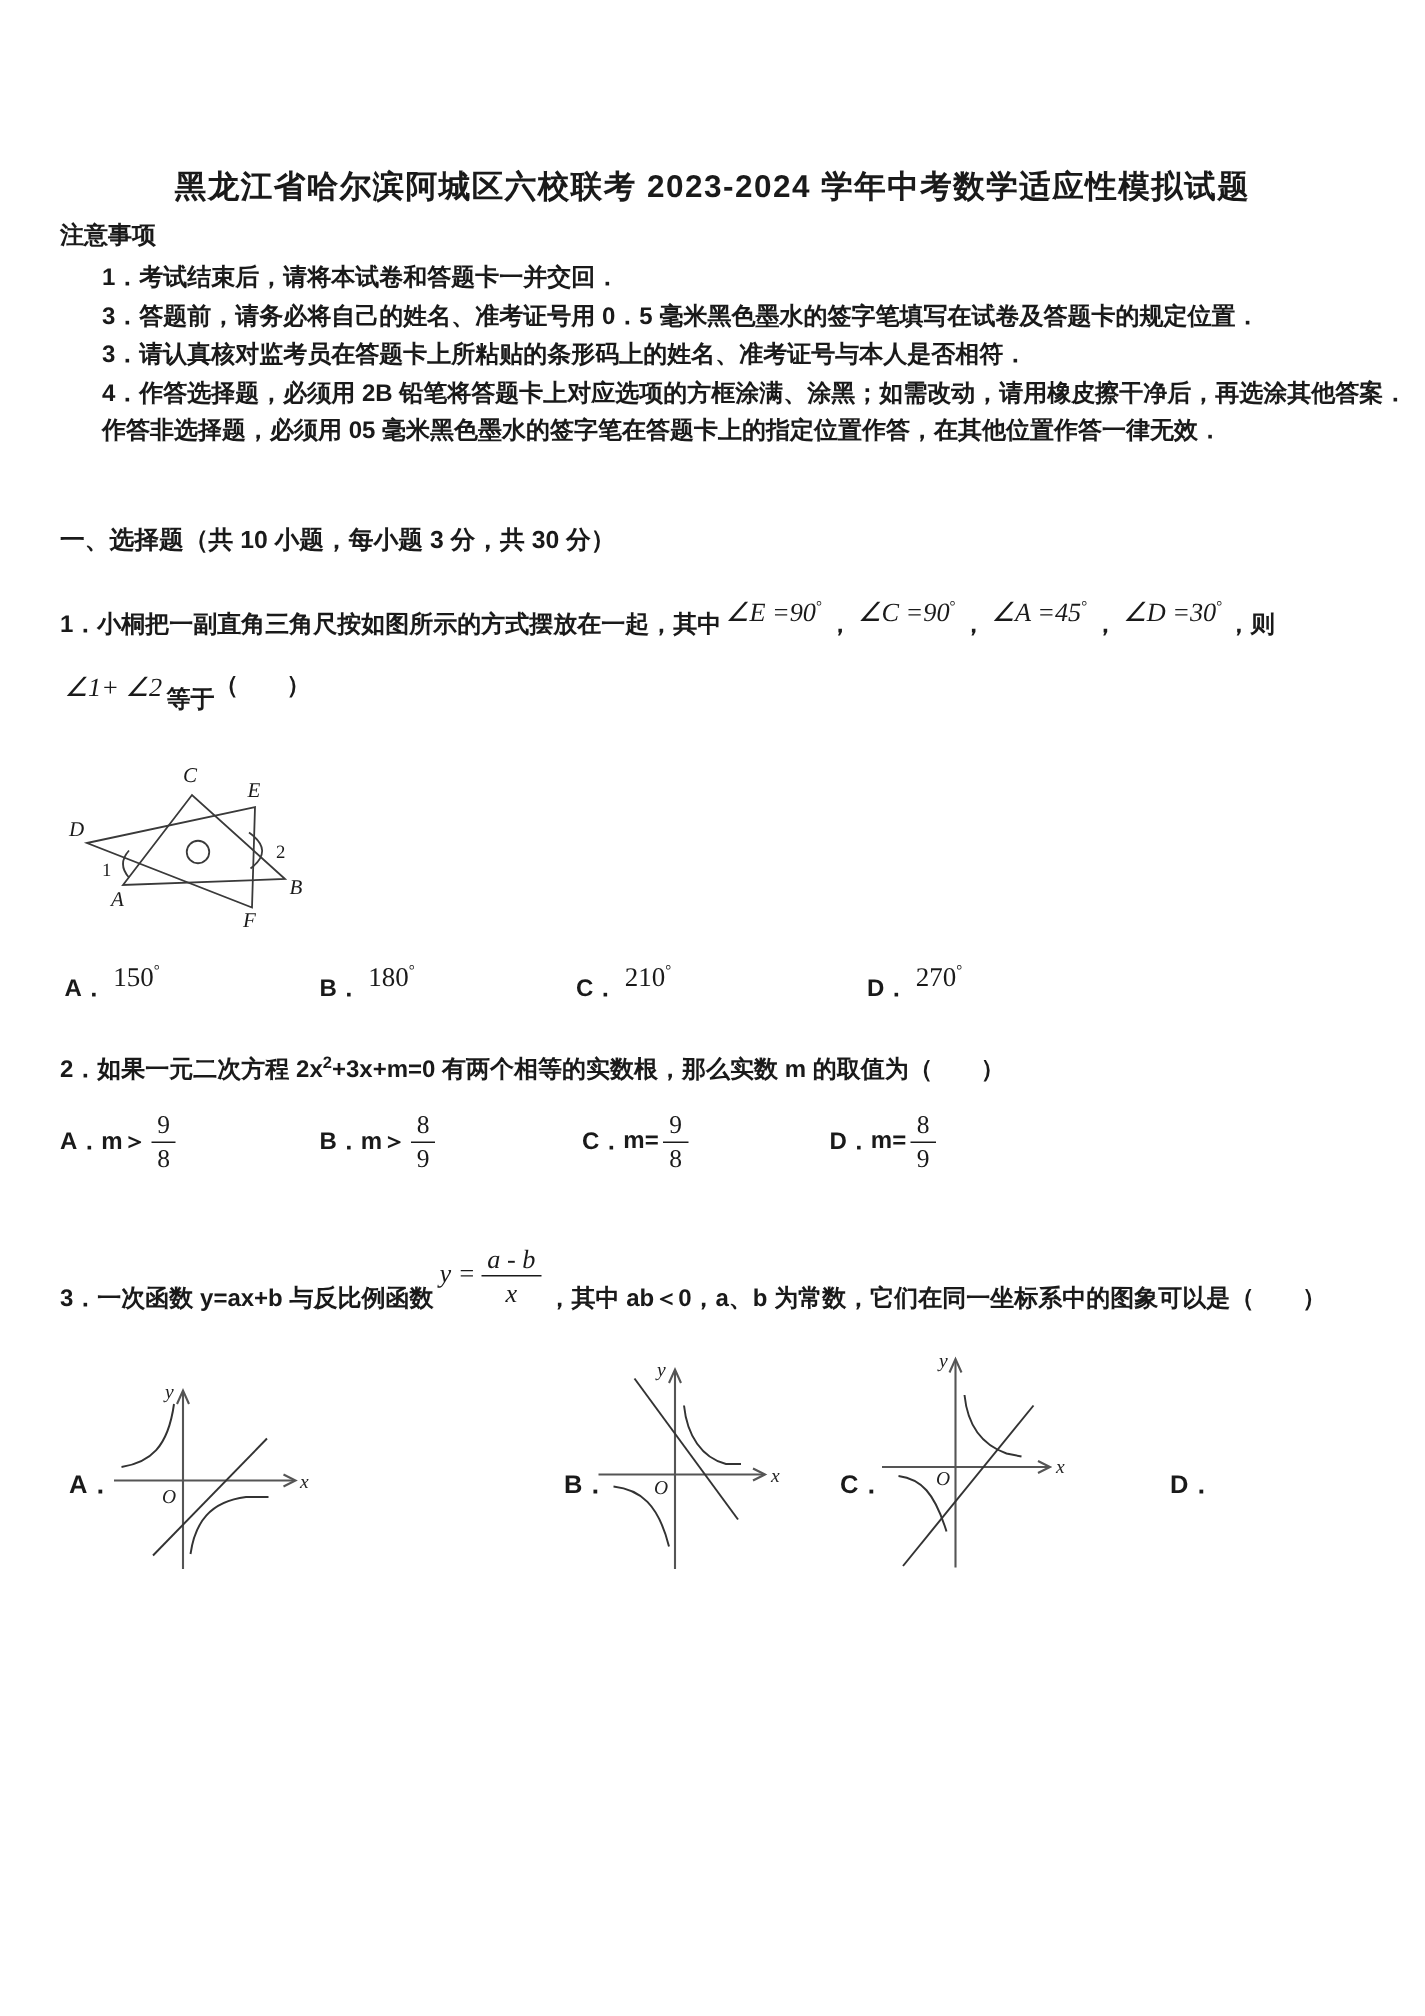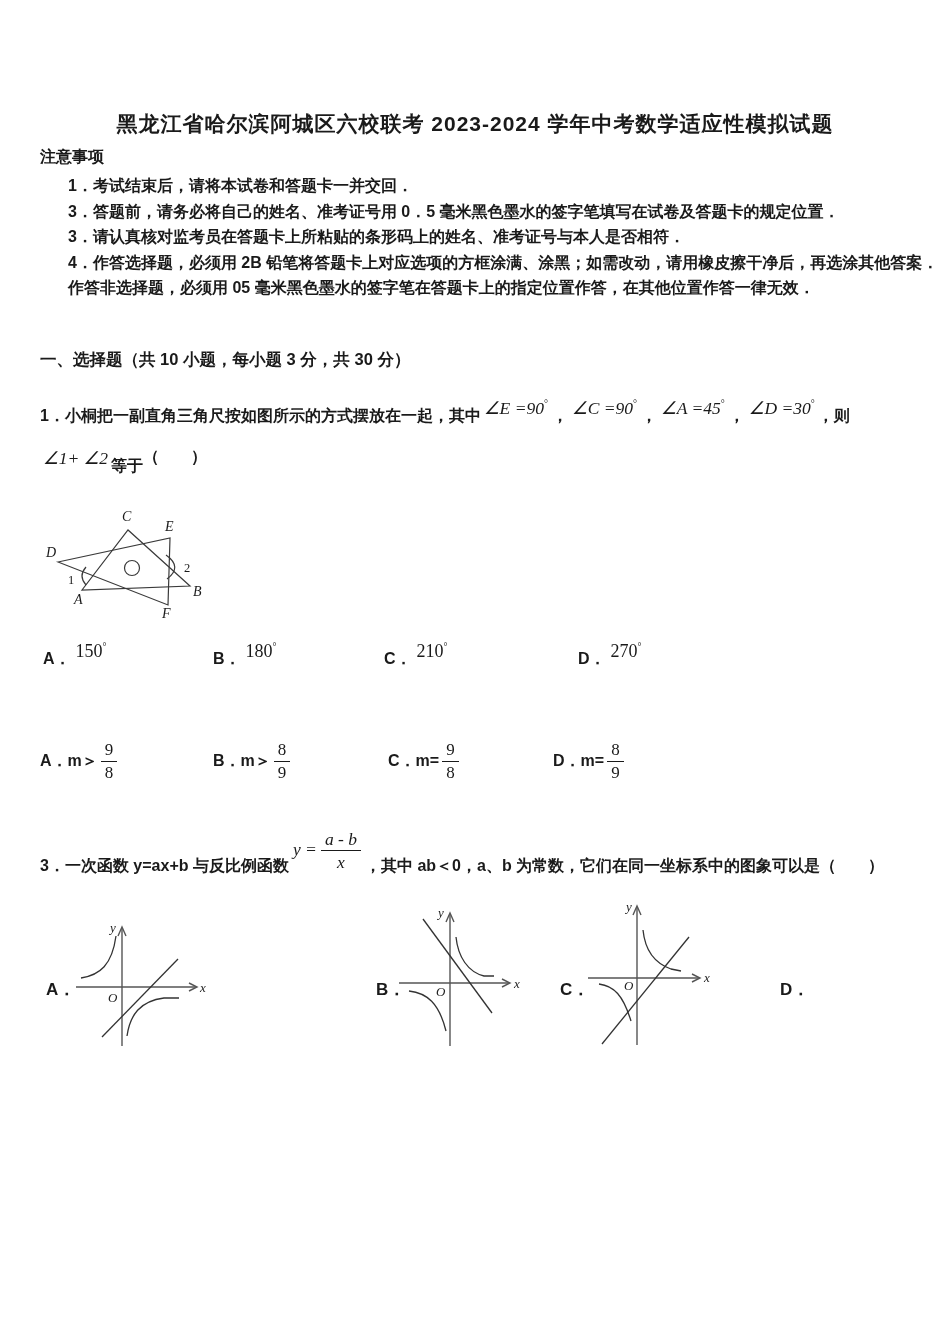--- a/index.html
+++ b/index.html
@@ -109,20 +109,23 @@
     <text x="117" y="118">F</text>
     <text class="n" x="23" y="84">1</text>
     <text class="n" x="139" y="72">2</text>
   </svg>
 
   <div class="opt1 p1"><span>A．</span><span class="oval"><span>150</span><sup class="odeg">°</sup></span></div>
   <div class="opt1 p2"><span>B．</span><span class="oval"><span>180</span><sup class="odeg">°</sup></span></div>
   <div class="opt1 p3"><span>C．</span><span class="oval"><span>210</span><sup class="odeg">°</sup></span></div>
   <div class="opt1 p4"><span>D．</span><span class="oval"><span>270</span><sup class="odeg">°</sup></span></div>
 
+  <div class="qline q2">
+    <span>2．</span><span>如果一元二次方程 2x</span><sup class="xsup">2</sup><span>+3x+m=0 有两个相等的实数根，那么实数 m 的取值为（　　）</span>
+  </div>
 
   <div class="opt2 r1">
       <span>A．</span>
       <span>m＞</span>
       <span class="frac">
         <span class="num">9</span>
         <span class="den">8</span>
       </span>
     </div>
   <div class="opt2 r2">

